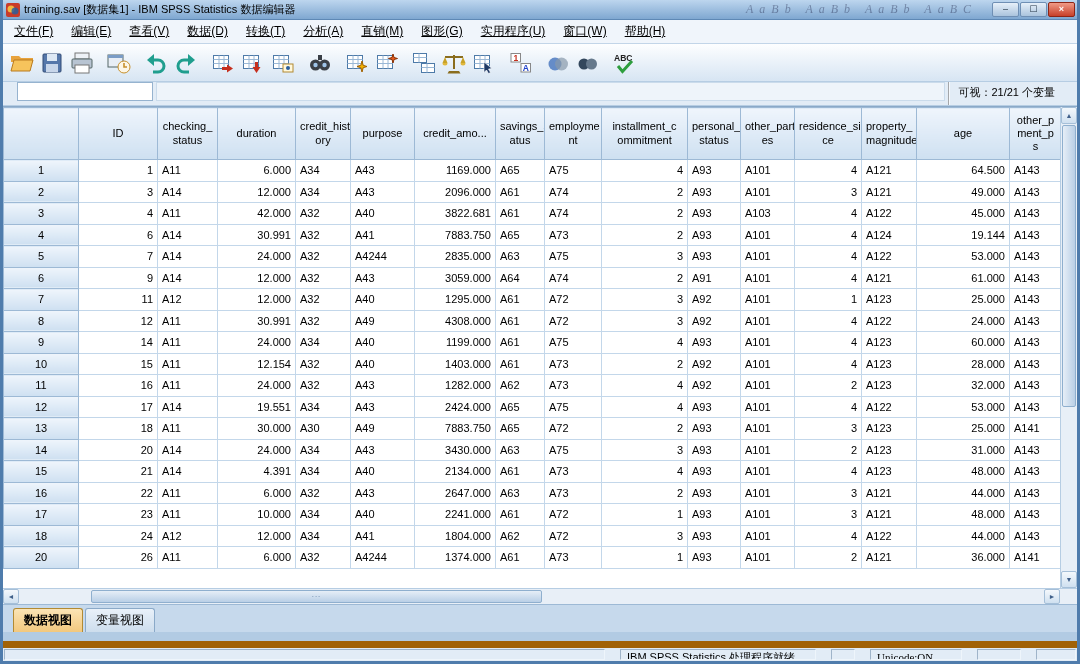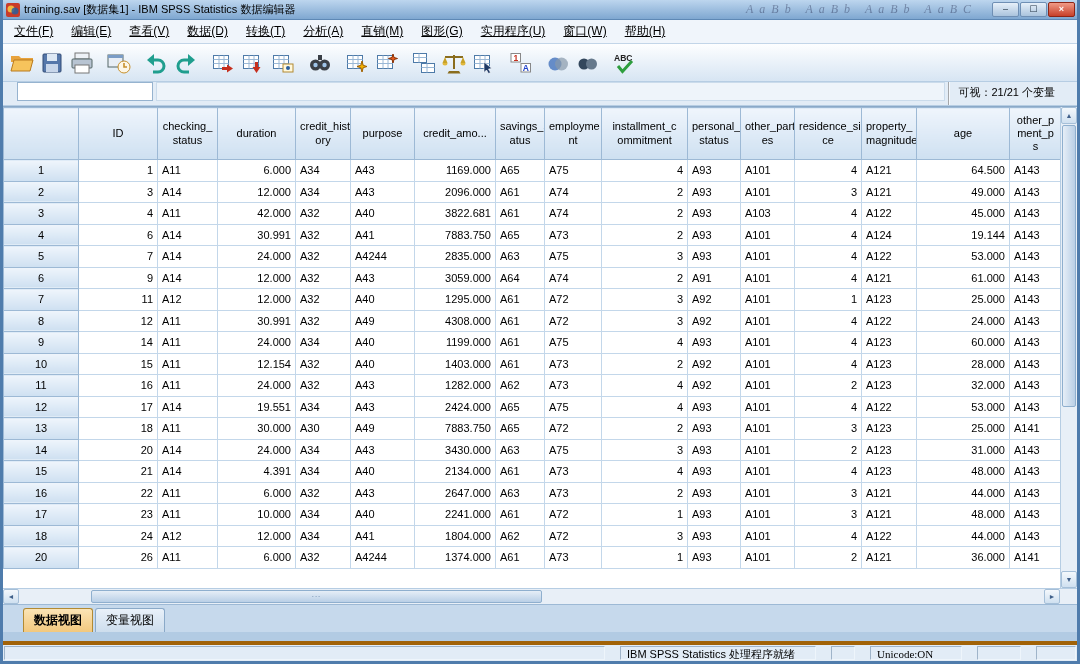--- a/index.html
+++ b/index.html
@@ -65,29 +65,29 @@
     background:linear-gradient(#f4f8fc,#cfe0f0); border:1px solid #a5bfd8; border-radius:2px; }
   .hs-track { flex:1; position:relative; }
   .h-thumb { position:absolute; top:1px; bottom:1px; left:7%; width:44%;
     background:linear-gradient(#e6eef7,#b9cfe6); border:1px solid #8fafce; border-radius:2px;
     display:flex; align-items:center; justify-content:center; }
   .grip { font-size:8px; letter-spacing:1px; color:#5a7ba0; line-height:6px; }
   .sb-corner { flex:0 0 17px; background:#e8eff7; }
 
   
   .tabbar { height:28px; flex:0 0 28px; background:#c6d9ec; display:flex; align-items:flex-end;
-    padding:0 20px; gap:2px; border-top:1px solid #9db9d5; }
+    padding:0 10px; gap:2px; border-top:1px solid #9db9d5; }
   .tab { height:24px; padding:0 10px; border:1px solid #8aa9c8; border-bottom:none;
     border-radius:3px 3px 0 0; background:linear-gradient(#e9f1f9,#cddded); font-size:12px; line-height:23px; }
   .tab.active { background:linear-gradient(#fbe4b5,#f2c87e); border-color:#b28a33; font-weight:bold; }
 
   .bottom-strip { height:9px; flex:0 0 9px; background:#b2cbe3; }
 
   
-  .statusbar { height:20px; flex:0 0 20px; background:#e2ecf6; display:flex; border-top:4px solid #a16207; padding:1px; gap:15px; }
+  .statusbar { height:20px; flex:0 0 20px; background:#e2ecf6; display:flex; border-top:7px solid #a16207; padding:1px; gap:15px; }
   .pane { border:1px solid; border-color:#9fb4c9 #eef5fb #eef5fb #9fb4c9; padding:0 6px;
     line-height:15px; white-space:nowrap; overflow:hidden; }
   .pane-main { flex:1; }
   .pane-ready { flex:0 0 196px; }
   .pane-sm { flex:0 0 24px; }
   .pane-unicode { flex:0 0 92px;font-family:Liberation Serif, serif; }
   .pane-sm2 { flex:0 0 44px; }
   .pane-sm3 { flex:0 0 40px; }
 </style>
 </head>

